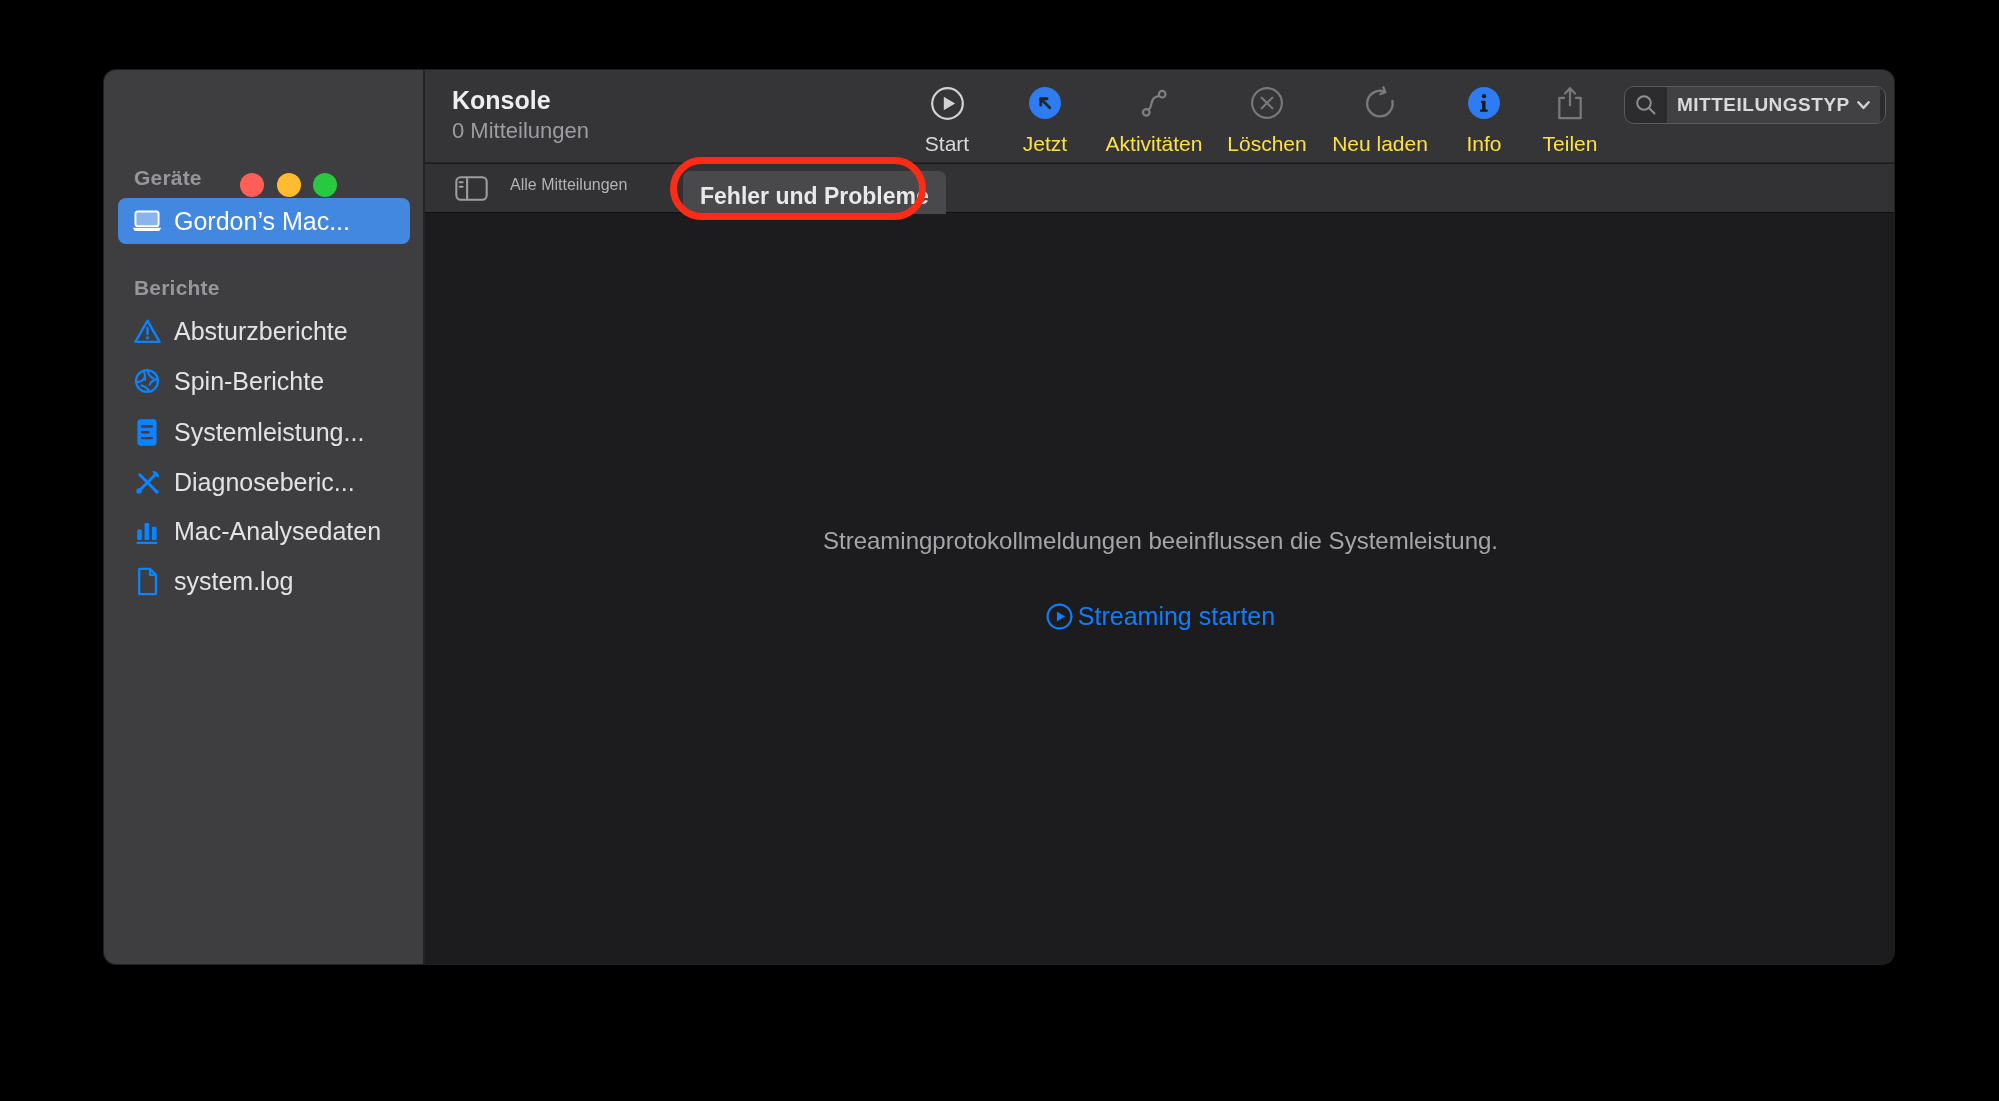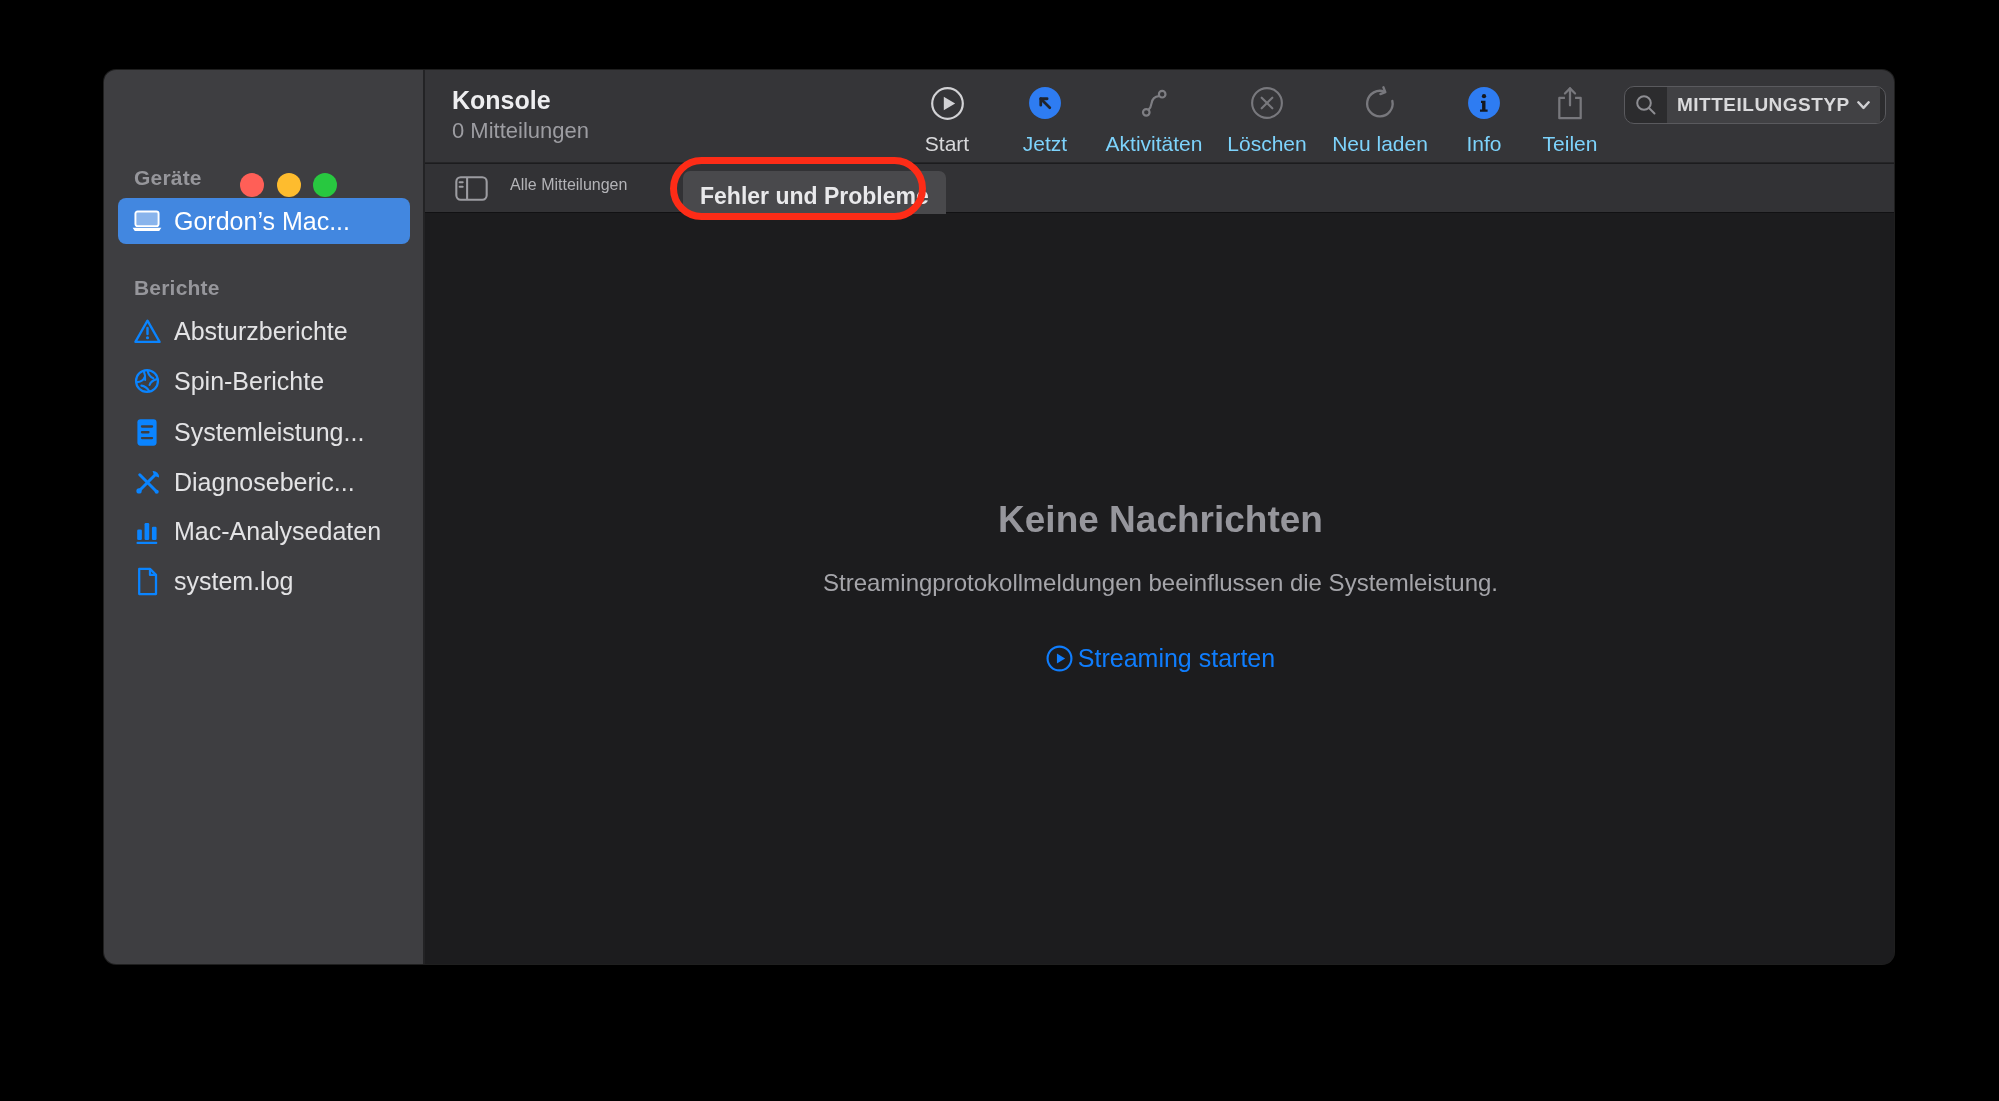--- a/index.html
+++ b/index.html
@@ -26,21 +26,21 @@
   .side-row.selected { background:#4287e0; color:#fff; }
 
   
   .toolbar { position:absolute; left:321px; top:0; right:0; height:93px;
     background:#353538; border-bottom:1px solid #252527; }
   .win-title { position:absolute; left:27px; top:16px; font-size:25px; font-weight:700; color:#eeeef0; }
   .win-subtitle { position:absolute; left:27px; top:48px; font-size:22px; color:#9d9da2; }
   .tb-btn { position:absolute; top:14px; width:96px; height:70px; display:flex;
     flex-direction:column; align-items:center; justify-content:space-between; }
   .tb-btn .glyph { height:38px; display:flex; align-items:center; justify-content:center; }
-  .tb-btn .lbl { font-size:21px; color:#7dd3fc; line-height:21px; white-space:nowrap; }
+  .tb-btn .lbl { font-size:21px; color:#fde047; line-height:21px; white-space:nowrap; }
   .tb-btn.enabled .lbl { color:#d9d9db; }
 
   .searchfield { position:absolute; right:8px; top:16px; width:262px; height:38px;
     border:1px solid #5a5a5e; border-radius:10px; background:#2c2c2e;
     display:flex; align-items:center; overflow:hidden; padding-left:9px; }
   .search-token { margin-left:9px; background:#414144; border-radius:5px; height:44px;
     padding:0 10px; display:flex; align-items:center; gap:7px; flex:0 0 auto; }
   .search-token .tk { font-size:19px; font-weight:700; color:#d9d9db; letter-spacing:.5px; white-space:nowrap; }
 
   
@@ -288,21 +288,20 @@
       </svg>
     </div>
     <div class="scope-label">Alle Mitteilungen</div>
     <div class="filter-pill">Fehler und Probleme</div>
   </div>
 
   <div class="annotation"></div>
 
   <div class="content">
     <div class="empty">
-      <div class="empty-title">Keine Nachrichten</div>
       <div class="empty-msg">Streamingprotokollmeldungen beeinflussen die Systemleistung.</div>
       <div>
         <span class="stream-link">
           <span>
             <svg width="27" height="27" viewBox="0 0 24 24">
               <circle cx="12" cy="12" r="10.6" fill="none" stroke="#0f7dfd" stroke-width="1.9"></circle>
               <path d="M9.7 7.6 L17 12 L9.7 16.4 Z" fill="#0f7dfd"></path>
             </svg>
           </span>
           <span>Streaming starten</span>

